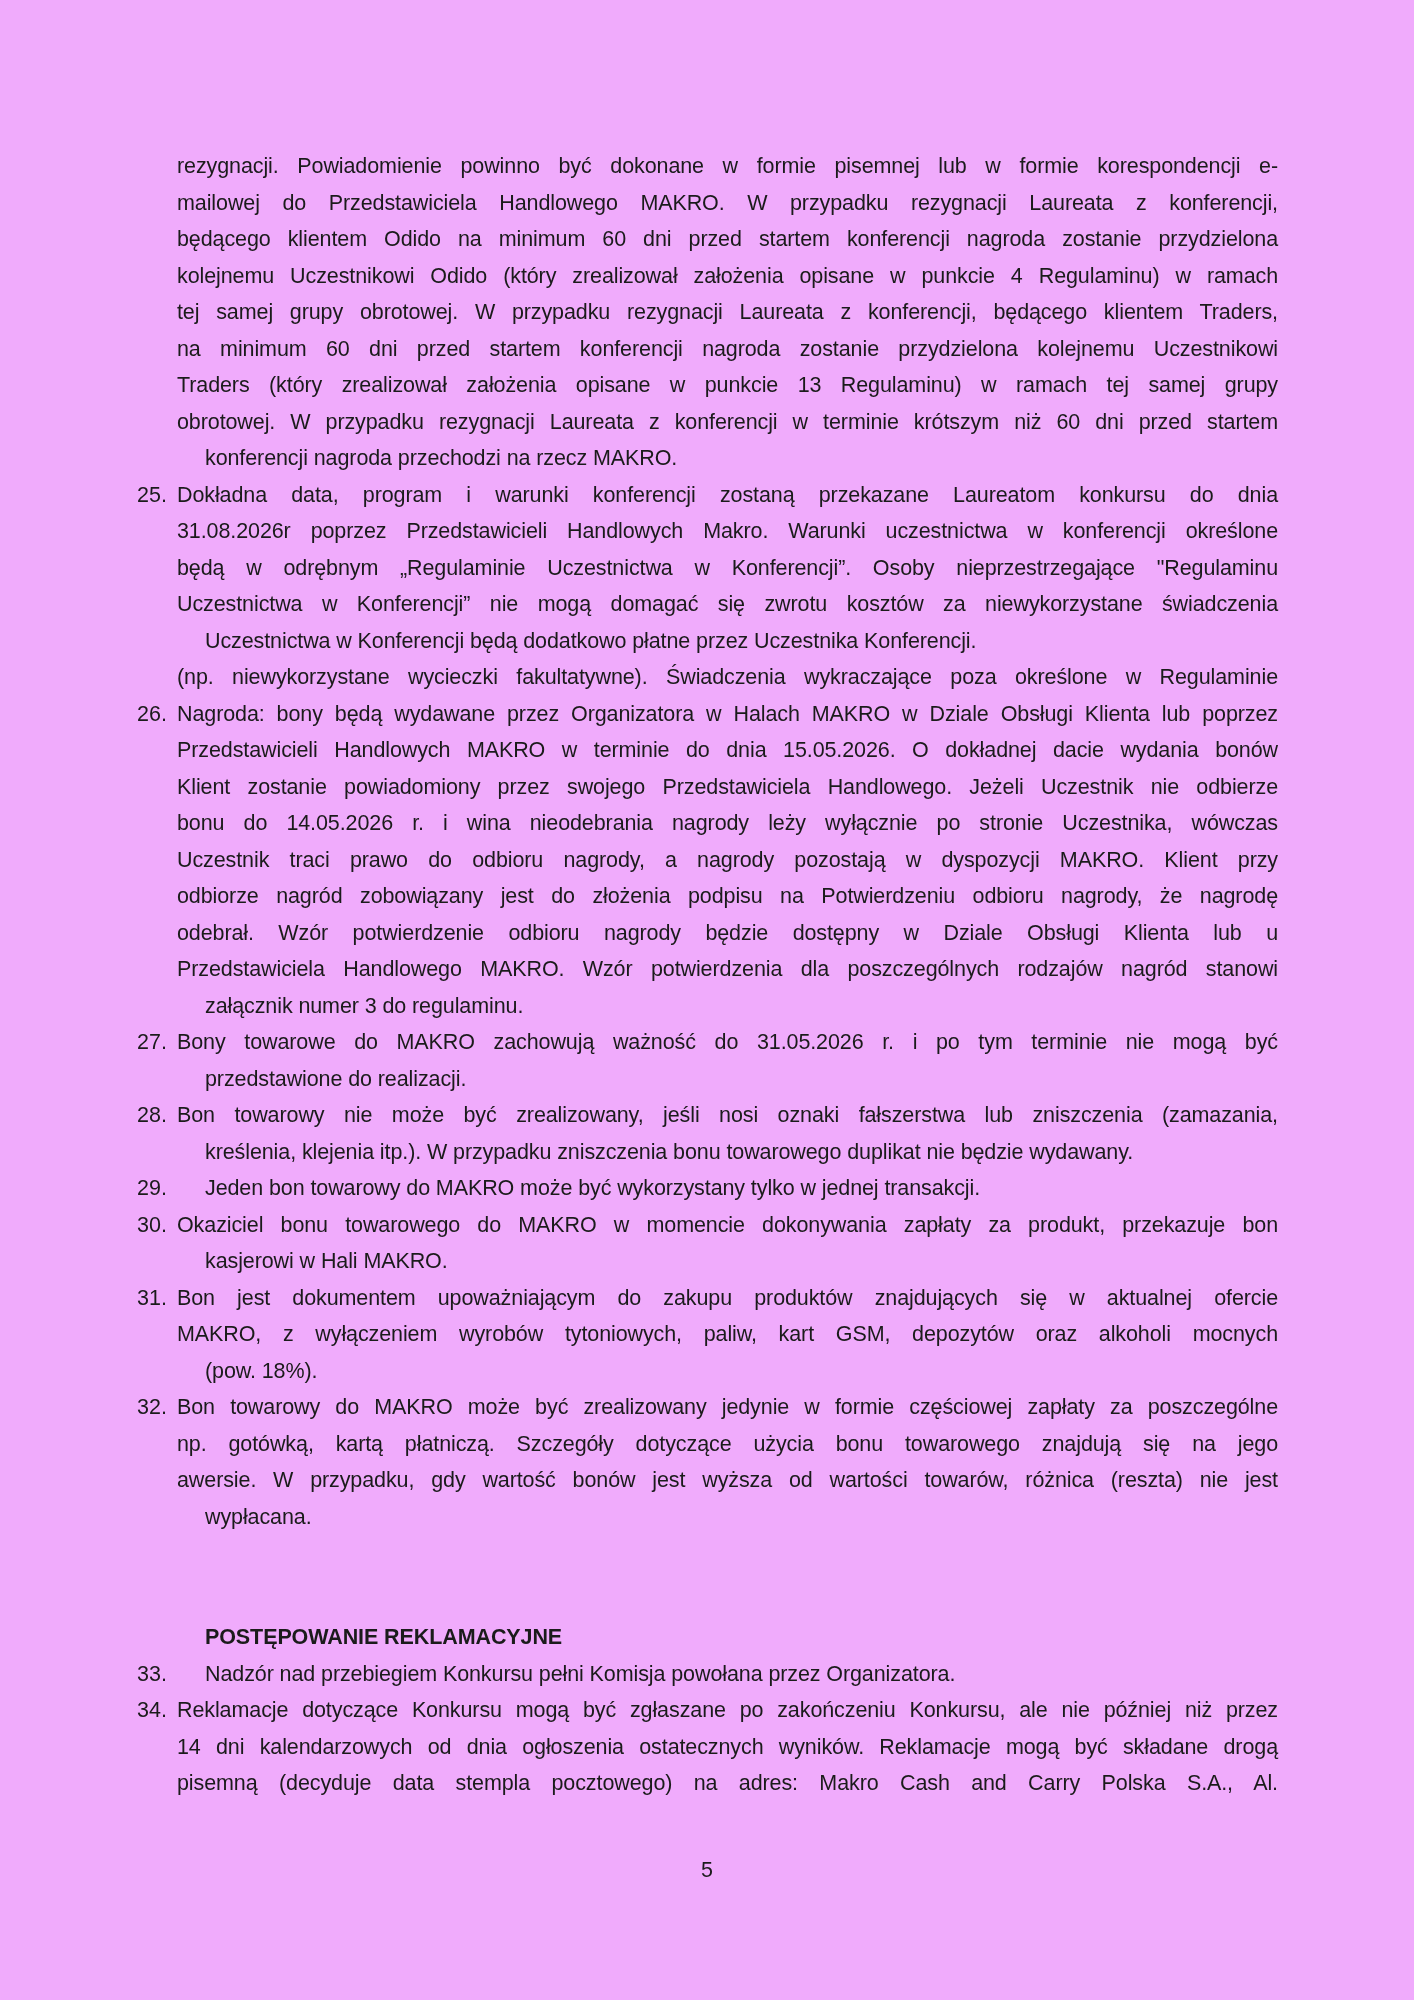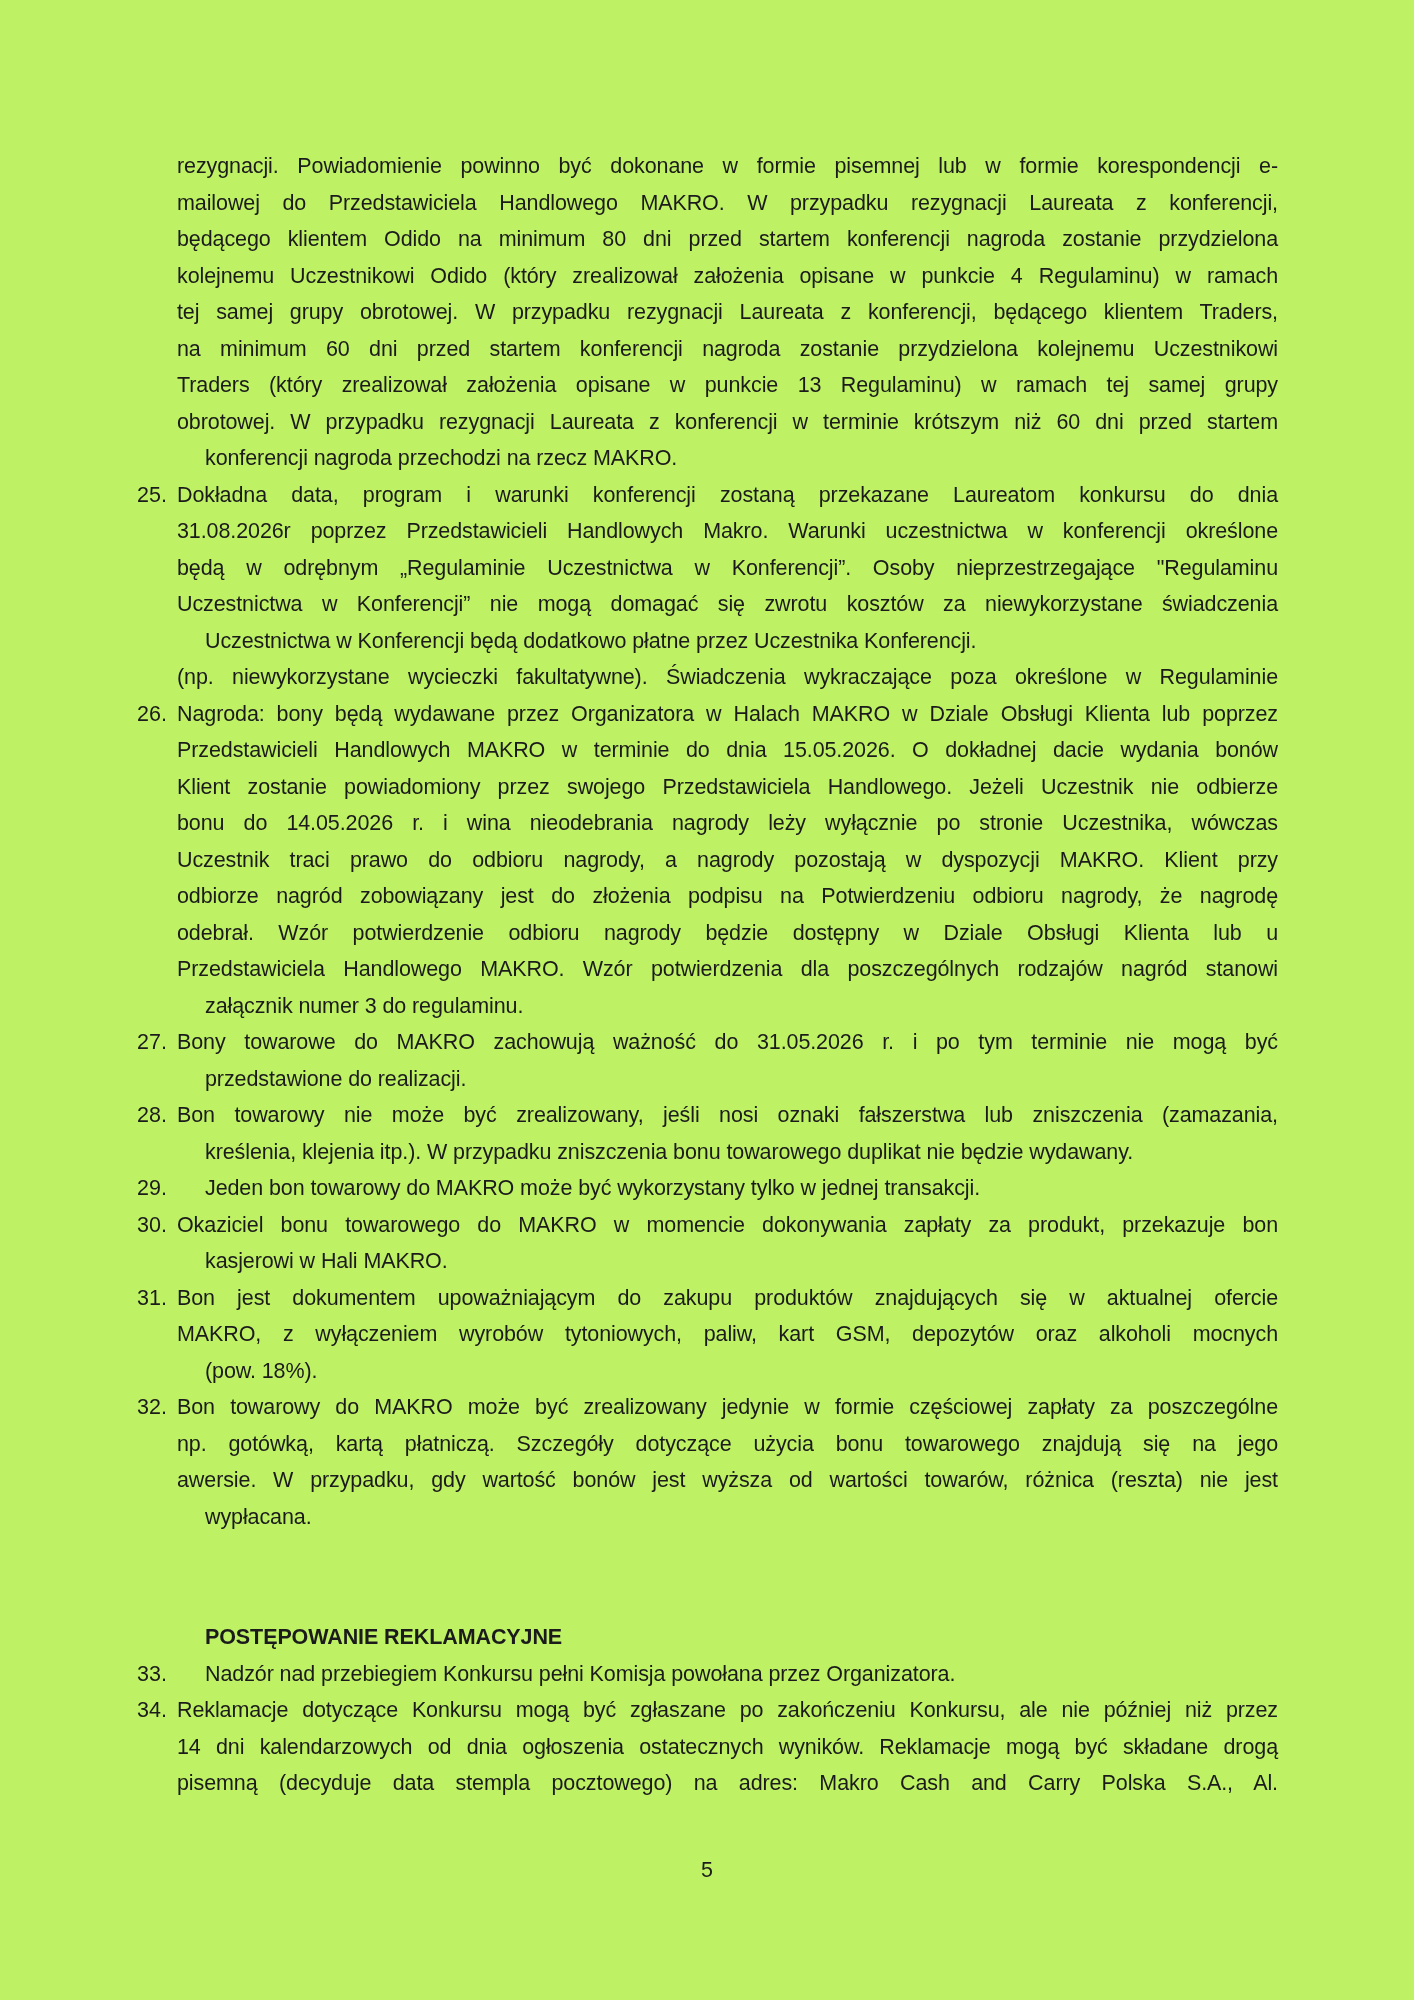--- a/index.html
+++ b/index.html
@@ -4,21 +4,21 @@
 <style>
   html, body {
     margin: 0;
     padding: 0;
     background: #ffffff;
   }
   .page {
     position: relative;
     width: 1414px;
     height: 2000px;
-    background: #bef264;
+    background: #f0abfc;
     overflow: hidden;
     font-family: "Liberation Sans", "DejaVu Sans", sans-serif;
     color: #1b1b1b;
   }
   .content {
     position: absolute;
     left: 133px;
     top: 148px;
     width: 1145px;
   }
@@ -63,21 +63,21 @@
   }
 </style>
 </head>
 <body>
 
 <div class="page">
   <div class="content">
       <div class="block">
         <div class="line">rezygnacji. Powiadomienie powinno być dokonane w formie pisemnej lub w formie korespondencji e-</div>
         <div class="line">mailowej do Przedstawiciela Handlowego MAKRO. W przypadku rezygnacji Laureata z konferencji,</div>
-        <div class="line">będącego klientem Odido na minimum 80 dni przed startem konferencji nagroda zostanie przydzielona</div>
+        <div class="line">będącego klientem Odido na minimum 60 dni przed startem konferencji nagroda zostanie przydzielona</div>
         <div class="line">kolejnemu Uczestnikowi Odido (który zrealizował założenia opisane w punkcie 4 Regulaminu) w ramach</div>
         <div class="line">tej samej grupy obrotowej. W przypadku rezygnacji Laureata z konferencji, będącego klientem Traders,</div>
         <div class="line">na minimum 60 dni przed startem konferencji nagroda zostanie przydzielona kolejnemu Uczestnikowi</div>
         <div class="line">Traders (który zrealizował założenia opisane w punkcie 13 Regulaminu) w ramach tej samej grupy</div>
         <div class="line">obrotowej. W przypadku rezygnacji Laureata z konferencji w terminie krótszym niż 60 dni przed startem</div>
         <div class="line last">konferencji nagroda przechodzi na rzecz MAKRO.</div>
       </div>
       <div class="block">
         <span class="num">25.</span>
         <div class="line">Dokładna data, program i warunki konferencji zostaną przekazane Laureatom konkursu do dnia</div>

